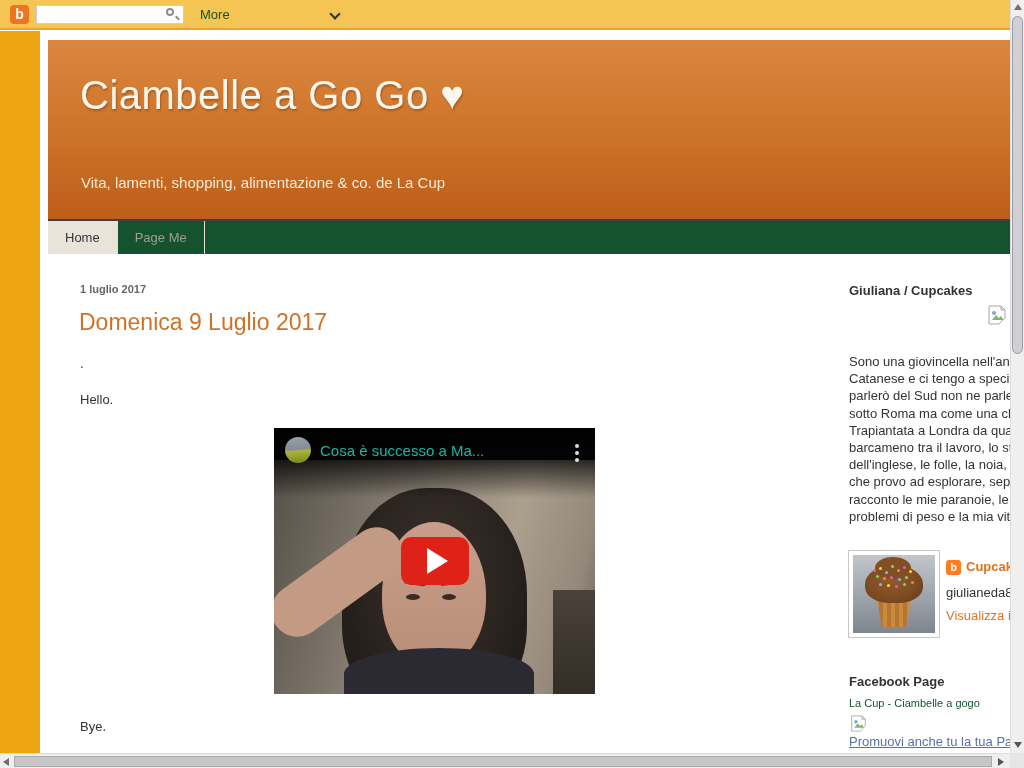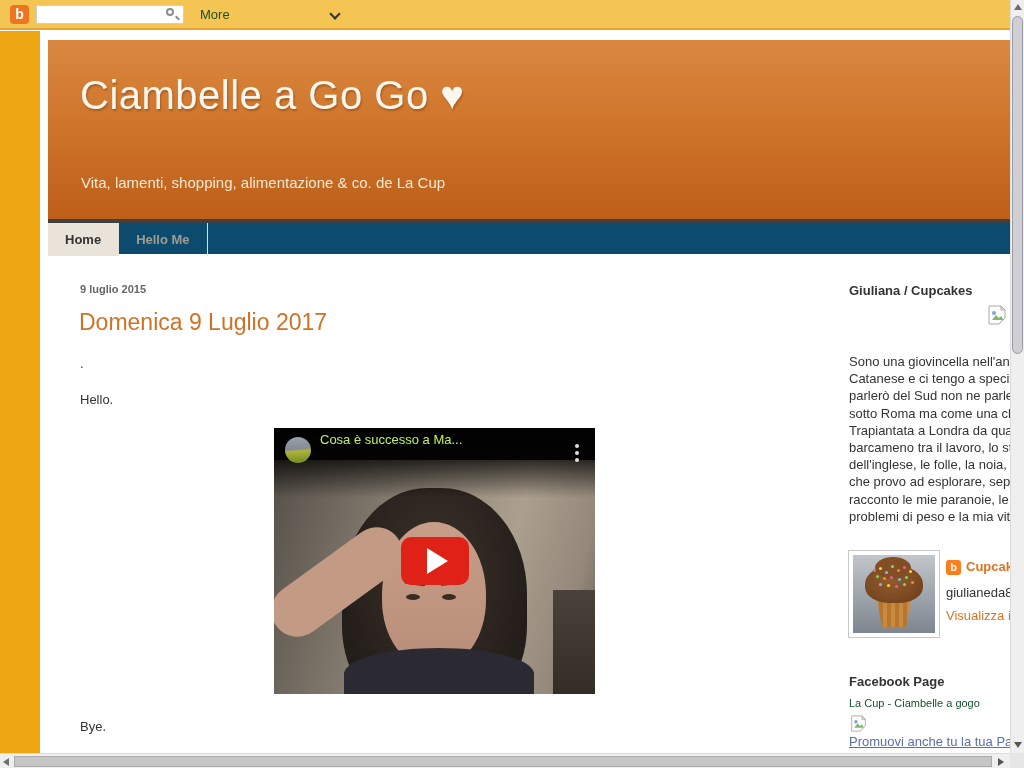--- a/index.html
+++ b/index.html
@@ -34,21 +34,21 @@
 
   
   .header-box { position:absolute; left:48px; top:40px; width:962px; height:179px;
                 background:linear-gradient(180deg,#da8740 0%,#d0762c 45%,#bd5e19 100%); }
   .blog-title { position:absolute; left:32px; top:33px; font-size:40px; font-weight:normal;
                 color:#fbf7ef; text-shadow:1px 2px 2px rgba(90,40,0,0.35); letter-spacing:0.5px; }
   .blog-subtitle { position:absolute; left:33px; top:134px; font-size:15px; color:#f6e9d4; }
 
   
   .tabbar { position:absolute; left:48px; top:219px; width:962px; height:35px;
-            background:#0c4a6e; border-top:4px solid #404040;font-weight:bold; }
+            background:#14532d; border-top:2px solid #404040; }
   .tab { float:left; height:33px; line-height:33px; padding:0 17px; font-size:13px;
          color:#a49b8f; border-right:1px solid #e5dfd5; cursor:pointer; }
   .tab.active { background:#eae3da; color:#333; }
 
   
   .post-date { position:absolute; left:80px; top:283px; font-size:11px; font-weight:bold; color:#666; }
   .post-title { position:absolute; left:79px; top:309px; font-size:23px; color:#cf7226; cursor:pointer; }
   .post-dot { position:absolute; left:80px; top:356px; font-size:13px; color:#333; }
   .post-greeting { position:absolute; left:80px; top:392px; font-size:13px; color:#333; }
   .post-farewell { position:absolute; left:80px; top:719px; font-size:13px; color:#333; }
@@ -76,21 +76,21 @@
   .vid-deco-tri { position:absolute; left:222px; top:100px; width:0; height:0;
                   border-left:12px solid transparent; border-right:12px solid transparent;
                   border-bottom:16px solid #5e8f86; opacity:.8; }
   .vid-furniture { position:absolute; right:0; top:130px; width:42px; height:104px;
                    background:linear-gradient(180deg,#4a423a,#332d27); }
   .vid-top-grad { position:absolute; left:0; top:0; width:321px; height:70px;
                   background:linear-gradient(180deg, rgba(0,0,0,0.93) 0%, rgba(0,0,0,0.75) 45%, rgba(0,0,0,0) 100%); }
   .vid-avatar { position:absolute; left:11px; top:9px; width:26px; height:26px; border-radius:50%;
                 background:linear-gradient(175deg,#9aa2ad 0%,#848c98 46%,#aeb339 54%,#6e8b21 100%);
                 cursor:pointer; }
-  .vid-title { position:absolute; left:46px; top:4px; font-size:13px; color:#bef264; cursor:pointer; }
+  .vid-title { position:absolute; left:46px; top:14px; font-size:15px; color:#14b8a6; cursor:pointer; }
   .vid-menu { position:absolute; right:11px; top:13px; width:14px; height:24px; cursor:pointer; }
   .vid-menu i { display:block; width:4px; height:4px; border-radius:50%; background:#ddd; margin:3px auto; }
   .vid-play { position:absolute; left:50%; top:50%; transform:translate(-50%,-50%);
               width:68px; height:48px; background:#e02117; border-radius:10px; cursor:pointer; }
   .vid-play-tri { position:absolute; left:26px; top:11px; width:0; height:0;
                   border-top:13px solid transparent; border-bottom:13px solid transparent;
                   border-left:21px solid #fff; }
 
   
   .sb-heading { position:absolute; font-size:13px; font-weight:bold; color:#333;text-align:center; }
@@ -176,24 +176,24 @@
   <div class="page-strip"></div>
   <div class="content-bg"></div>
 
   <div class="header-box">
     <div class="blog-title">Ciambelle a Go Go ♥</div>
     <div class="blog-subtitle">Vita, lamenti, shopping, alimentazione &amp; co. de La Cup</div>
   </div>
 
   <div class="tabbar">
     <div class="tab active">Home</div>
-    <div class="tab">Hello Me</div>
-  </div>
-
-  <div class="post-date">9 luglio 2015</div>
+    <div class="tab">Page Me</div>
+  </div>
+
+  <div class="post-date">1 luglio 2017</div>
   <div class="post-title">Domenica 9 Luglio 2017</div>
   <div class="post-dot">.</div>
   <div class="post-greeting">Hello.</div>
   <div class="post-farewell">Bye.</div>
 
   <div class="video">
     <div class="vid-scene">
       <div class="vid-furniture"></div>
       <div class="vid-deco-tri"></div>
       <div class="vid-hair"></div>

